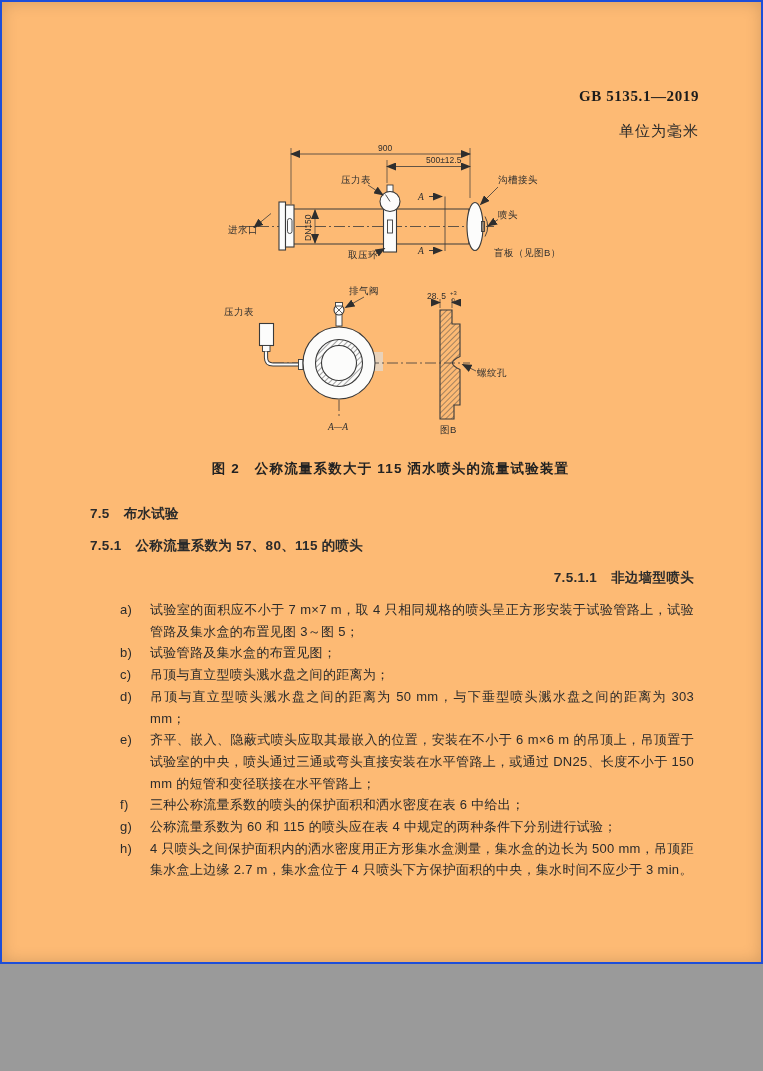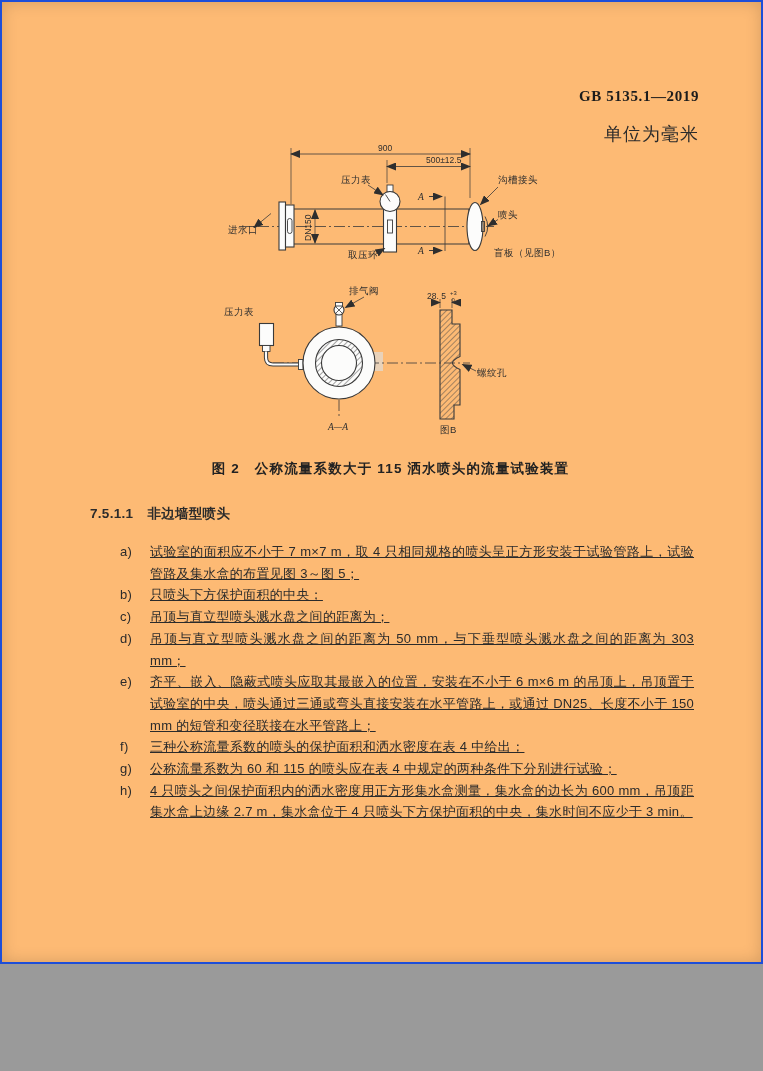--- a/index.html
+++ b/index.html
@@ -14,42 +14,42 @@
     color:#2b2b2b;
     overflow:hidden;
   }
   .hdr-code{
     position:absolute;top:86px;right:62px;
     font-size:15px;font-weight:bold;letter-spacing:.6px;color:#1c1c1c;
     font-family:"Liberation Serif",serif;
   }
   .hdr-unit{
     position:absolute;top:120px;right:62px;
-    font-size:18px;letter-spacing:1px;color:#2b2b2b;
+    font-size:15px;letter-spacing:1px;color:#2b2b2b;
   }
   .fig-svg{position:absolute;top:0;left:0;}
   .fig-caption{
     position:absolute;top:458px;left:0;width:763px;
     text-align:center;font-size:13.5px;font-weight:bold;
     letter-spacing:1.2px;color:#222;padding-left:14px;box-sizing:border-box;
   }
   .doc{
     position:absolute;top:503px;left:88px;width:604px;
     font-size:13px;line-height:21.7px;letter-spacing:.3px;
   }
   .h{font-weight:bold;font-size:13.5px;line-height:18px;}
   .h .num{margin-right:14px;}
   .h75{margin-bottom:14px;}
   .h751{margin-bottom:14px;}
-  .h7511{margin-bottom:18px;}
+  .h7511{margin-bottom:12px;text-align:right;}
   .intro{margin-left:30px;margin-bottom:0;}
   .list{margin-left:30px;}
   .item{display:flex;}
   .item .lbl{width:30px;flex:0 0 30px;}
-  .item .txt{flex:1;text-align:justify;text-decoration:underline;}
+  .item .txt{flex:1;text-align:justify;}
   .pageno{
     position:absolute;top:992px;left:648px;width:30px;
     font-size:12px;color:#6d6d6d;text-align:center;
     font-family:Liberation Sans, sans-serif;
   }
   svg text{font-family:"Liberation Sans",sans-serif;fill:#2e2e2e;}
   svg .cjk{font-size:9.5px;letter-spacing:.5px;}
   svg .dim{font-size:8.5px;}
   svg .ital{font-family:"Liberation Serif",serif;font-style:italic;font-size:9.5px;}
   svg .tol{font-size:5.8px;}
@@ -165,53 +165,59 @@
     <text class="dim" x="425" y="297">28. 5</text>
     <text class="tol" x="448" y="293">+3</text>
     <text class="tol" x="449.5" y="300">0</text>
     <text class="cjk" x="475" y="374">螺纹孔</text>
     <text class="cjk" x="438" y="431">图B</text>
   </svg>
 
   <div class="fig-caption">图 2　公称流量系数大于 115 洒水喷头的流量试验装置</div>
 
   <div class="doc">
+    <div class="h h75">
+      <span class="num">7.5</span><span>布水试验</span>
+    </div>
+    <div class="h h751">
+      <span class="num">7.5.1</span><span>公称流量系数为 57、80、115 的喷头</span>
+    </div>
     <div class="h h7511">
       <span class="num">7.5.1.1</span><span>非边墙型喷头</span>
     </div>
     <div class="list">
       <div class="item">
         <span class="lbl">a)</span>
           <span class="txt">试验室的面积应不小于 7 m×7 m，取 4 只相同规格的喷头呈正方形安装于试验管路上，试验管路及集水盒的布置见图 3～图 5；</span>
       </div>
       <div class="item">
         <span class="lbl">b)</span>
-          <span class="txt">只喷头下方保护面积的中央；</span>
+          <span class="txt">试验管路及集水盒的布置见图；</span>
       </div>
       <div class="item">
         <span class="lbl">c)</span>
           <span class="txt">吊顶与直立型喷头溅水盘之间的距离为；</span>
       </div>
       <div class="item">
         <span class="lbl">d)</span>
           <span class="txt">吊顶与直立型喷头溅水盘之间的距离为 50 mm，与下垂型喷头溅水盘之间的距离为 303 mm；</span>
       </div>
       <div class="item">
         <span class="lbl">e)</span>
           <span class="txt">齐平、嵌入、隐蔽式喷头应取其最嵌入的位置，安装在不小于 6 m×6 m 的吊顶上，吊顶置于试验室的中央，喷头通过三通或弯头直接安装在水平管路上，或通过 DN25、长度不小于 150 mm 的短管和变径联接在水平管路上；</span>
       </div>
       <div class="item">
         <span class="lbl">f)</span>
-          <span class="txt">三种公称流量系数的喷头的保护面积和洒水密度在表 4 中给出；</span>
+          <span class="txt">三种公称流量系数的喷头的保护面积和洒水密度在表 6 中给出；</span>
       </div>
       <div class="item">
         <span class="lbl">g)</span>
           <span class="txt">公称流量系数为 60 和 115 的喷头应在表 4 中规定的两种条件下分别进行试验；</span>
       </div>
       <div class="item">
         <span class="lbl">h)</span>
-          <span class="txt">4 只喷头之间保护面积内的洒水密度用正方形集水盒测量，集水盒的边长为 600 mm，吊顶距集水盒上边缘 2.7 m，集水盒位于 4 只喷头下方保护面积的中央，集水时间不应少于 3 min。</span>
+          <span class="txt">4 只喷头之间保护面积内的洒水密度用正方形集水盒测量，集水盒的边长为 500 mm，吊顶距集水盒上边缘 2.7 m，集水盒位于 4 只喷头下方保护面积的中央，集水时间不应少于 3 min。</span>
       </div>
     </div>
   </div>
 
   <div class="pageno">15</div>
 </div>
 
 </body></html>

